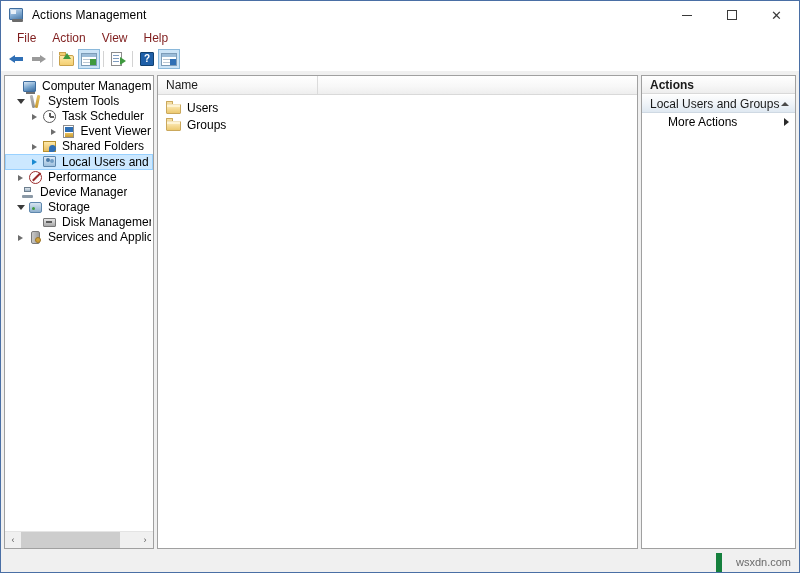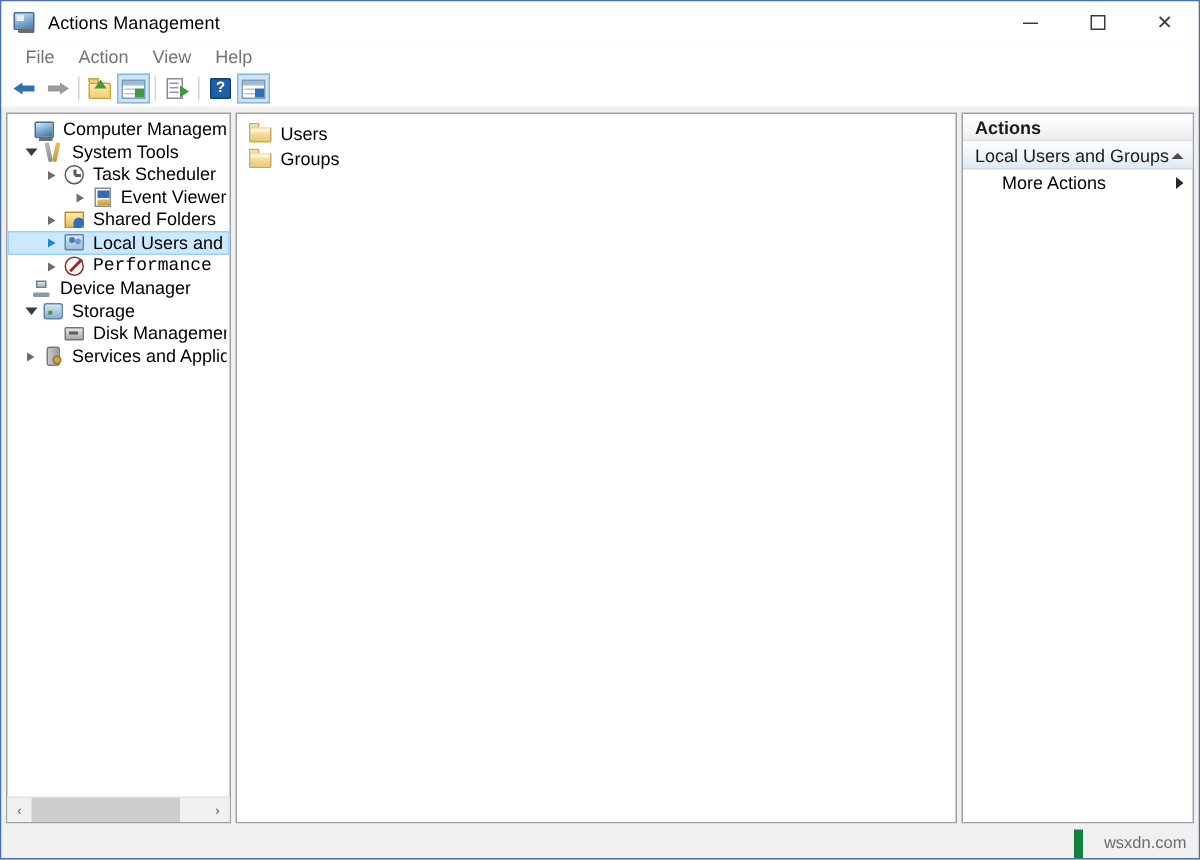--- a/index.html
+++ b/index.html
@@ -49,21 +49,21 @@
   }
   .min-glyph{width:10px;height:1px;background:#3a3a3a;display:block;}
   .max-glyph{width:10px;height:10px;border:1px solid #3a3a3a;display:block;box-sizing:border-box;}
   .close-glyph{font-size:13px;line-height:1;font-family:"DejaVu Sans",sans-serif;}
   
   .menubar{
     height:19px;flex:0 0 19px;background:#ffffff;
     display:flex;align-items:center;padding-left:8px;
   }
   .menuitem{
-    padding:1px 8px;font-size:12px;color:#737373;line-height:15px;
+    padding:1px 8px;font-size:12px;color:#7f1d1d;line-height:15px;
   }
   
   .toolbar{
     height:22px;flex:0 0 22px;background:#ffffff;
     display:flex;align-items:center;padding-left:4px;
     border-bottom:1px solid #ffffff;
   }
   .tbtn{
     width:22px;height:20px;display:flex;align-items:center;justify-content:center;
     position:relative;
@@ -487,21 +487,21 @@
         <div class="trow sel" style="padding-left:21px;">
           <span class="tw">
               <span class="chev blue"></span>
             </span>
           <span class="ticon">
               <span class="g-users"></span>
             </span>
           <span class="tlabel">Local Users and Groups</span>
         </div>
 
-        <div class="trow" style="padding-left:22px;font-family:Liberation Mono, monospace;">
+        <div class="trow" style="padding-left:8px;">
           <span class="tw">
               <span class="chev"></span>
             </span>
           <span class="ticon">
               <span class="g-perf"></span>
             </span>
           <span class="tlabel">Performance</span>
         </div>
 
         <div class="trow" style="">
@@ -545,20 +545,23 @@
       <div class="hscroll">
         <div class="hs-btn">‹</div>
         <div class="hs-track">
           <div class="hs-thumb"></div>
         </div>
         <div class="hs-btn">›</div>
       </div>
     </div>
 
     <div class="pane-list">
+      <div class="colhead">
+        <div class="col-name">Name</div>
+      </div>
       <div class="listbody">
         <div class="lrow">
           <span class="folder">
             <span class="ftab"></span>
               <span class="fbody"></span>
               <span class="fflap"></span>
           </span>
           <span>Users</span>
         </div>
         <div class="lrow">

